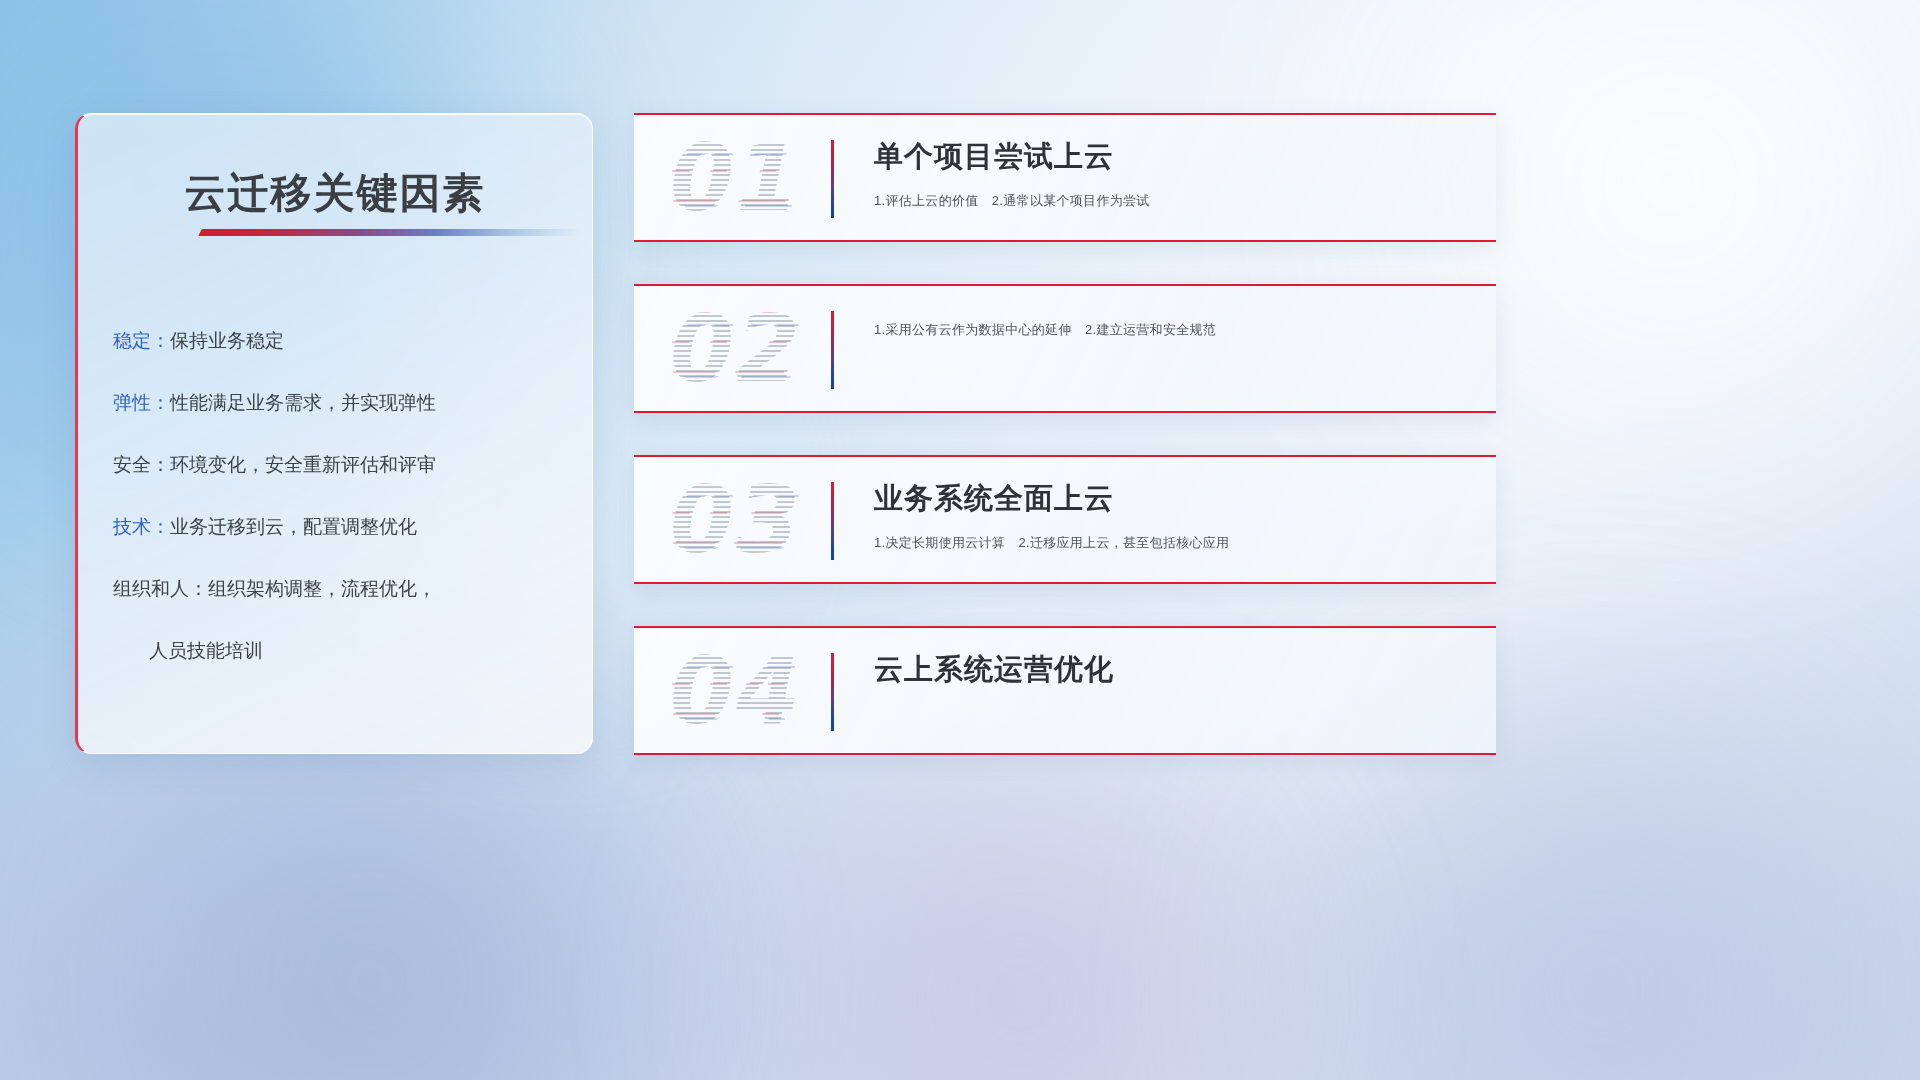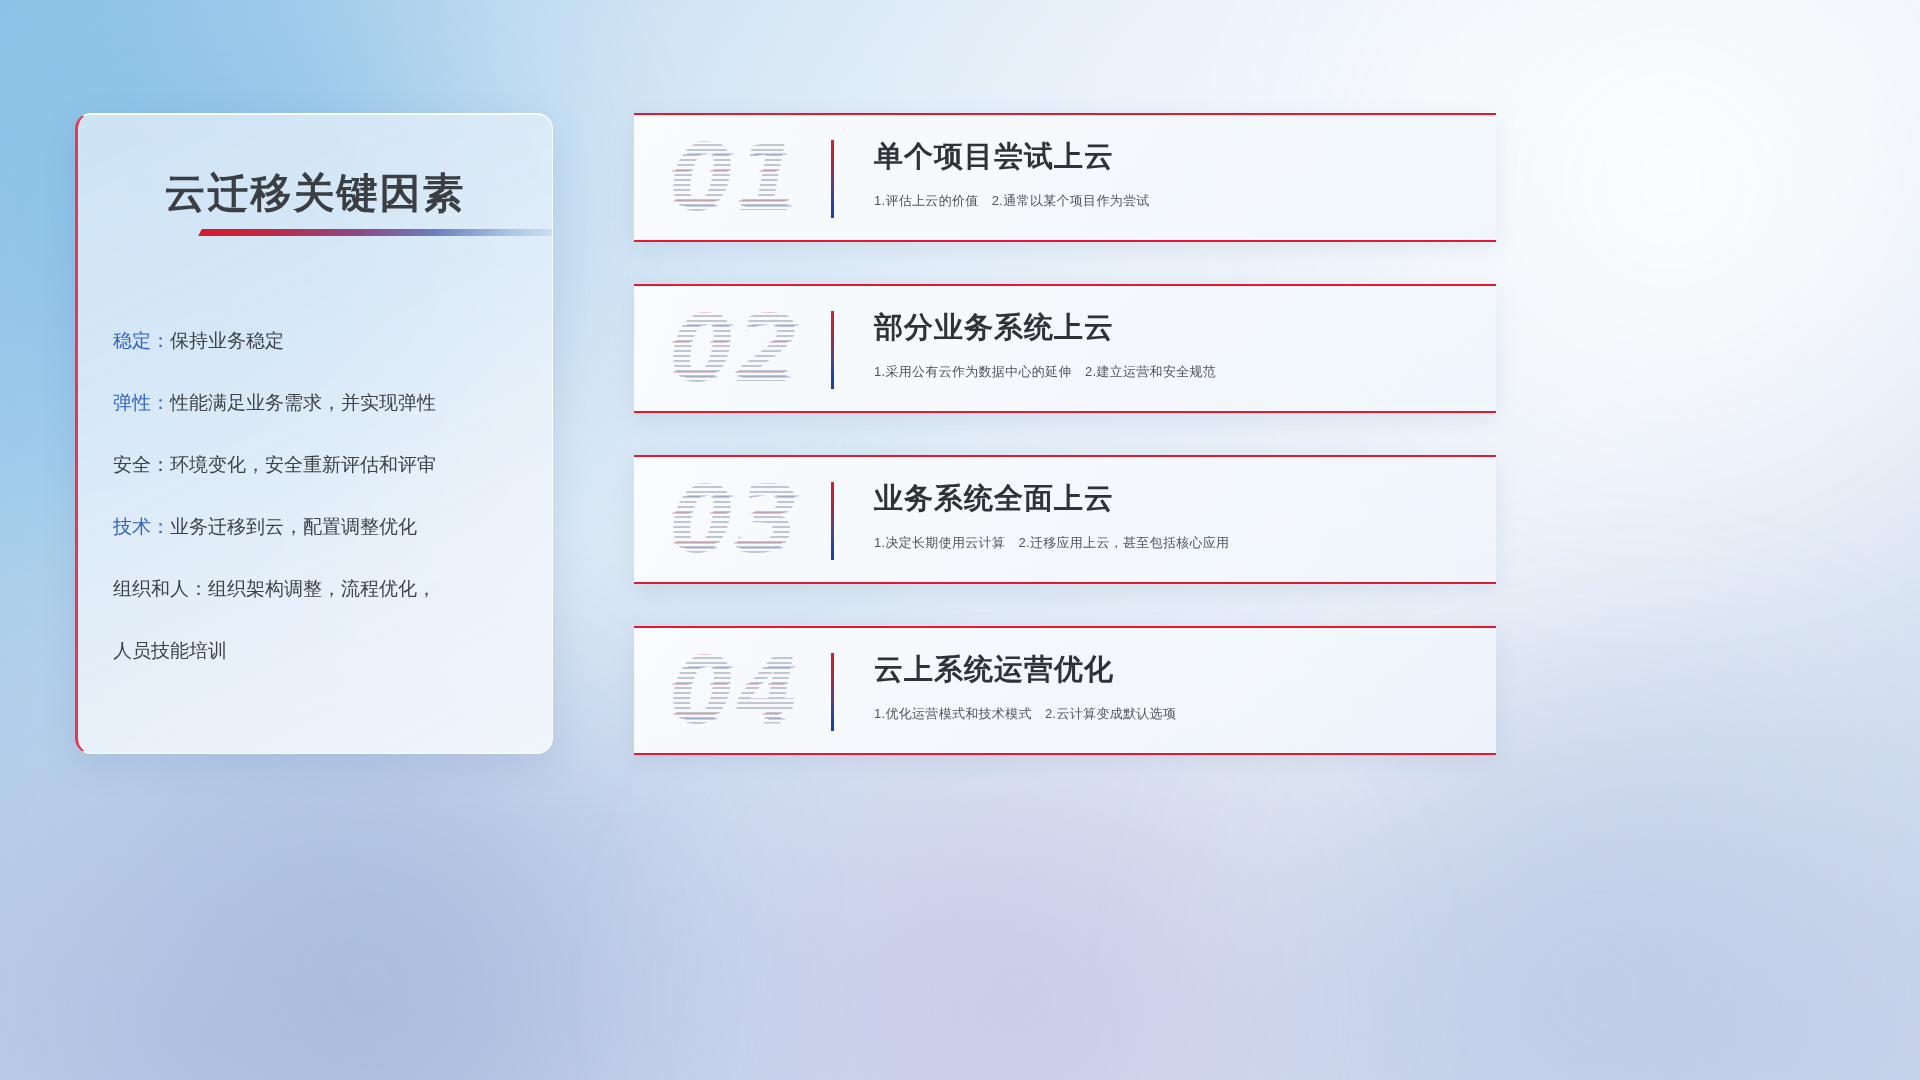--- a/index.html
+++ b/index.html
@@ -32,21 +32,21 @@
   .blob-e{ left:640px; bottom:-200px; width:760px; height:560px;
            background:radial-gradient(circle,#c3b9df 0%,rgba(195,185,223,0) 70%); opacity:.55; }
   .blob-f{ left:300px; top:300px; width:520px; height:420px;
            background:radial-gradient(circle,#ffffff 0%,rgba(255,255,255,0) 70%); opacity:.5; }
 
   
   #stage { position:absolute; inset:0; z-index:2; }
 
   
   #left-panel{
-    position:absolute; left:75px; top:113px; width:478px; height:641px;
+    position:absolute; left:75px; top:113px; width:518px; height:641px;
     border-radius:16px;
     background:linear-gradient(155deg, rgba(214,232,246,.88) 0%, rgba(230,240,250,.82) 42%, rgba(246,249,252,.9) 100%);
     border:1px solid rgba(255,255,255,.85);
     border-left:3px solid #e8384f;
     box-shadow:0 10px 34px rgba(90,120,160,.16), inset 0 1px 0 rgba(255,255,255,.9);
     backdrop-filter:blur(6px);
     overflow:hidden;
   }
   #panel-title{
     position:absolute; left:0; right:0; top:52px;
@@ -62,21 +62,21 @@
   }
   #factor-list{
     position:absolute; left:35px; right:24px; top:196px;
   }
   .factor-row{
     font-size:19px; line-height:62px; color:#3d4247; white-space:nowrap;
   }
   .factor-key{ color:#2f62c4; }
   .factor-key.plain{ color:#3d4247; }
   .factor-val{ color:#3d4247; }
-  .factor-row.cont{ color:#3d4247; }
+  .factor-row.cont{ color:#3d4247;margin-left:36px; }
 
   
   #cards{ position:absolute; left:634px; top:113px; width:862px; }
   .step-card{
     position:relative; height:129px; margin-bottom:42px;
     background:linear-gradient(115deg, rgba(252,253,254,.93) 0%, rgba(247,250,253,.9) 45%, rgba(240,246,251,.86) 100%);
     border-top:2px solid #e01a33;
     border-bottom:2px solid #e01a33;
     box-shadow:0 6px 20px rgba(95,125,165,.13);
     overflow:hidden;
@@ -186,21 +186,20 @@
     </article>
 
     <article class="step-card">
       <div class="step-num">
         <span class="glyph">02</span>
         <span class="glyph tint">02</span>
         <span class="glyph tint2">02</span>
       </div>
       <div class="step-divider"></div>
       <div class="step-body">
-        <div class="step-title">部分业务系统上云</div>
         <div class="step-sub">1.采用公有云作为数据中心的延伸　2.建立运营和安全规范</div>
       </div>
     </article>
 
     <article class="step-card">
       <div class="step-num">
         <span class="glyph">03</span>
         <span class="glyph tint">03</span>
         <span class="glyph tint2">03</span>
       </div>
@@ -213,18 +212,17 @@
 
     <article class="step-card">
       <div class="step-num">
         <span class="glyph">04</span>
         <span class="glyph tint">04</span>
         <span class="glyph tint2">04</span>
       </div>
       <div class="step-divider"></div>
       <div class="step-body">
         <div class="step-title">云上系统运营优化</div>
-        <div class="step-sub">1.优化运营模式和技术模式　2.云计算变成默认选项</div>
       </div>
     </article>
 
   </section>
 </div>
 
 </body></html>

